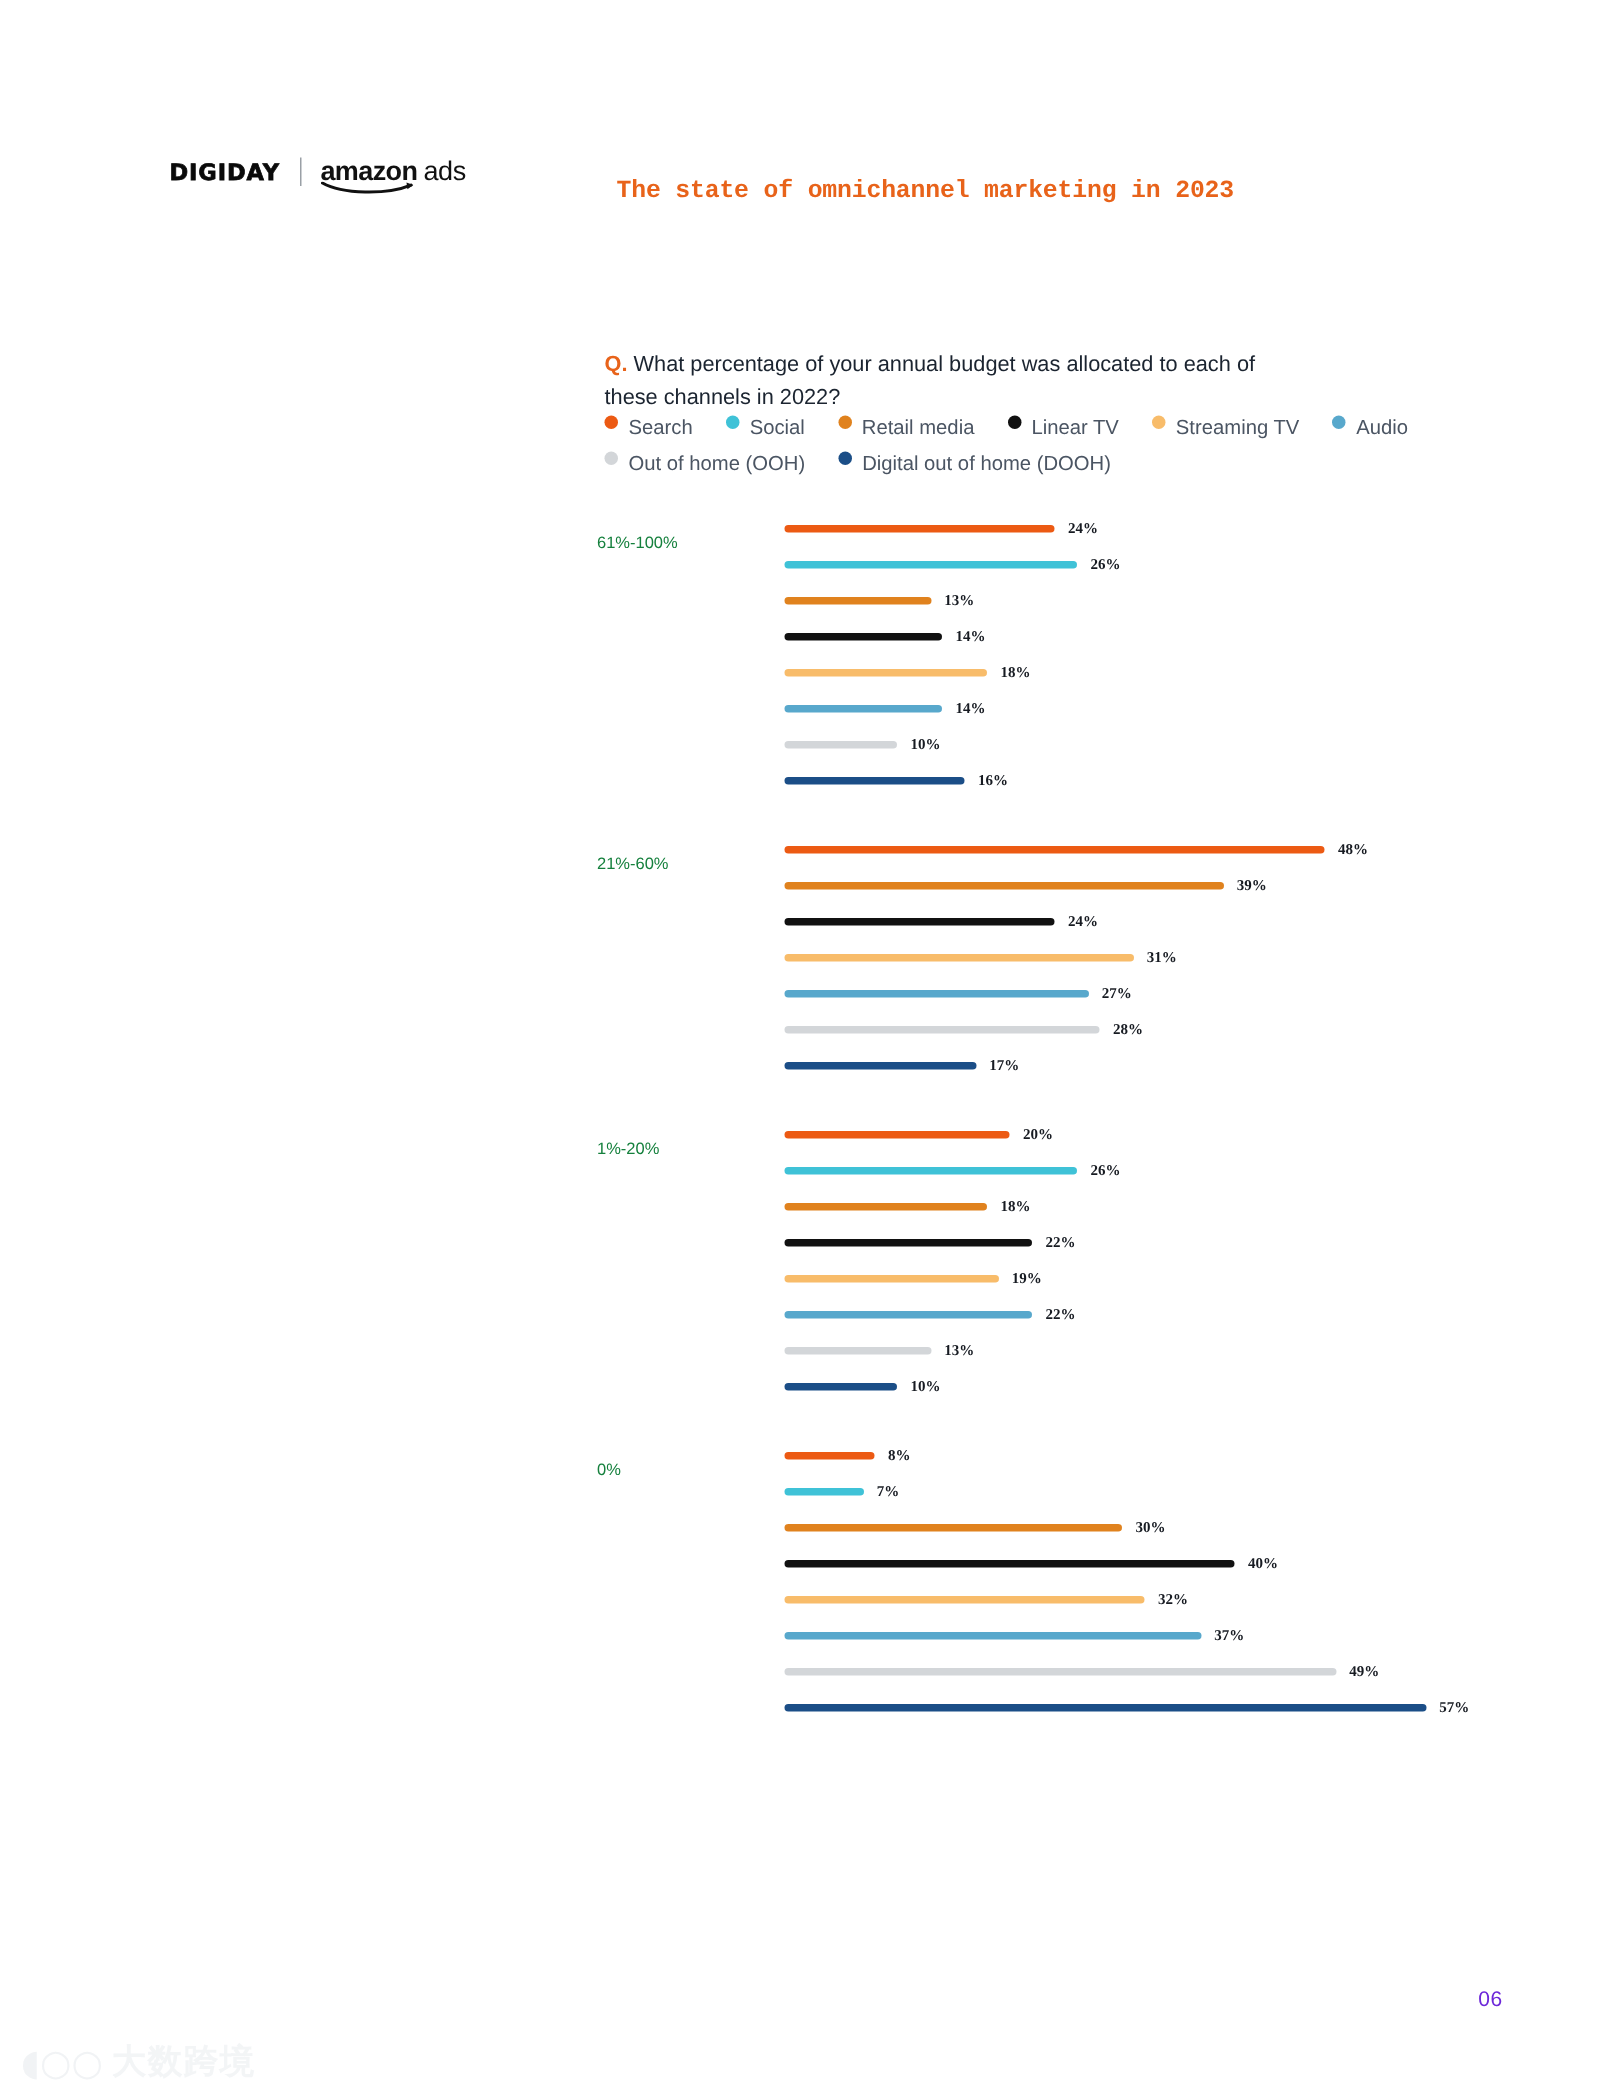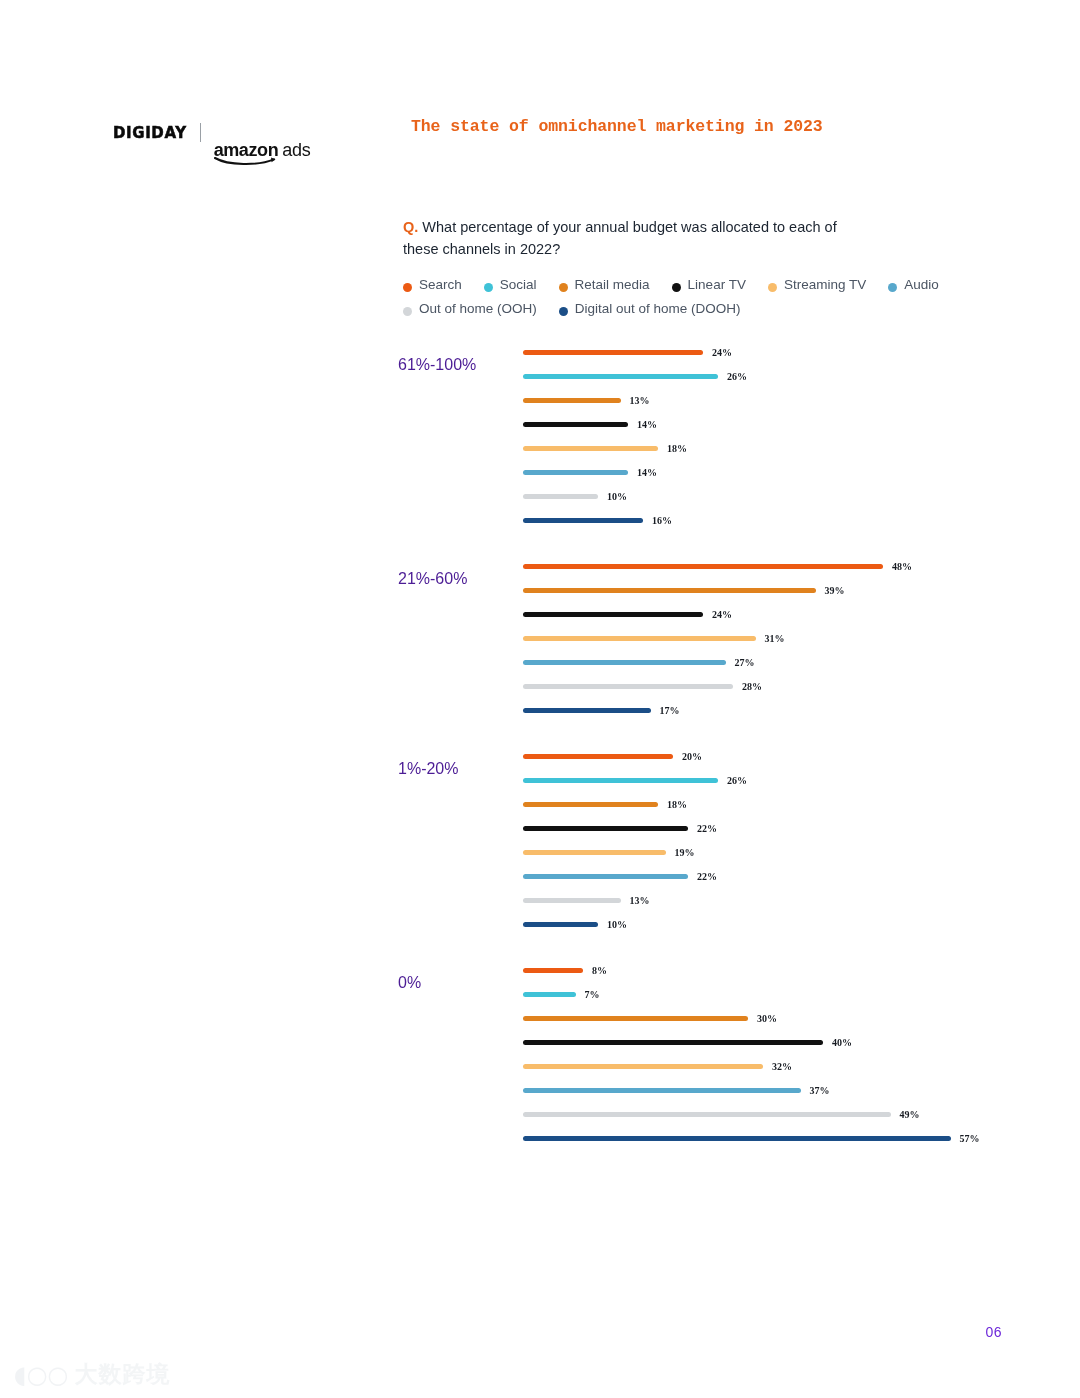--- a/index.html
+++ b/index.html
@@ -15,51 +15,51 @@
   
   .header{position:absolute;left:0;top:0;width:920px;height:170px;}
   .logo-wrap{position:absolute;left:113px;top:104px;display:flex;align-items:center;gap:13px;}
   .digiday{
     font-family:"DejaVu Sans", sans-serif;
     font-weight:700;font-size:15px;letter-spacing:0.6px;color:#0a0a0a;
     -webkit-text-stroke:0.5px #0a0a0a;
   }
   .logo-div{width:1px;height:19px;background:#9aa0a6;}
   .amazon-ads{position:relative;display:flex;align-items:baseline;gap:4px;}
-  .amz-word{font-family:"Liberation Sans", sans-serif;font-size:18px;font-weight:700;color:#111;letter-spacing:-0.4px;margin-top:36px;}
+  .amz-word{font-family:"Liberation Sans", sans-serif;font-size:18px;font-weight:700;color:#111;letter-spacing:-0.4px;}
   .ads-word{font-family:"Liberation Sans", sans-serif;font-size:18px;font-weight:400;color:#111;letter-spacing:-0.2px;}
   .smile{position:absolute;left:0px;bottom:-5px;width:64px;height:9px;overflow:hidden;}
   .smile svg{display:block;}
   .deck-title{
     position:absolute;left:411px;top:117px;
     font-size:16.5px;font-weight:700;color:#e8631a;letter-spacing:-0.1px;
     font-family:Liberation Mono, monospace;
   }
 
   
   .question{
-    position:absolute;left:403px;top:216px;width:470px;
+    position:absolute;left:403px;top:232px;width:470px;
     font-size:14.5px;line-height:22px;color:#1b2430;
   }
   .question .q-mark{color:#e8631a;font-weight:700;}
 
   
   .legend{position:absolute;left:403px;top:277px;width:600px;}
   .legend-row{display:flex;align-items:center;flex-wrap:nowrap;}
   .legend-row + .legend-row{margin-top:9px;}
-  .legend-item{display:flex;align-items:flex-end;margin-right:22px;white-space:nowrap;}
+  .legend-item{display:flex;align-items:flex-start;margin-right:22px;white-space:nowrap;}
   .legend-dot{width:9px;height:9px;border-radius:50%;margin-right:7px;flex:none;}
   .legend-label{font-size:13.5px;color:#4b5563;}
 
   
   .chart{position:absolute;left:0;top:340px;width:1080px;}
   .group{position:relative;}
   .group-label{
     position:absolute;left:398px;top:16px;
-    font-size:16px;color:#4c1d95;white-space:nowrap;
+    font-size:11px;color:#15803d;white-space:nowrap;
   }
   .rows{position:relative;margin-left:523px;}
   .row{height:24px;display:flex;align-items:center;}
   .bar{height:5px;border-radius:2.5px;flex:none;}
   .bar-val{
     margin-left:9px;font-size:10px;font-weight:700;color:#171b22;
     white-space:nowrap;font-family:Liberation Serif, serif;
   }
   .group-gap{height:22px;}
 

